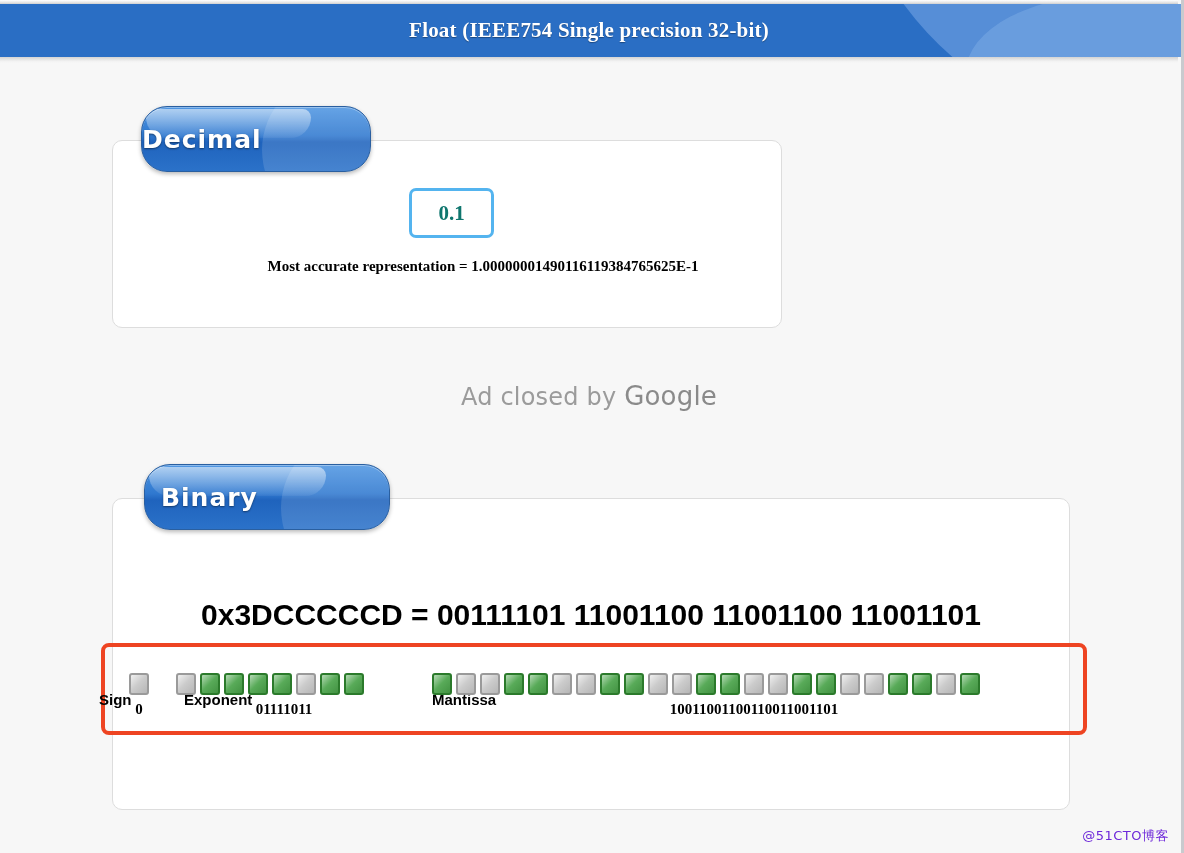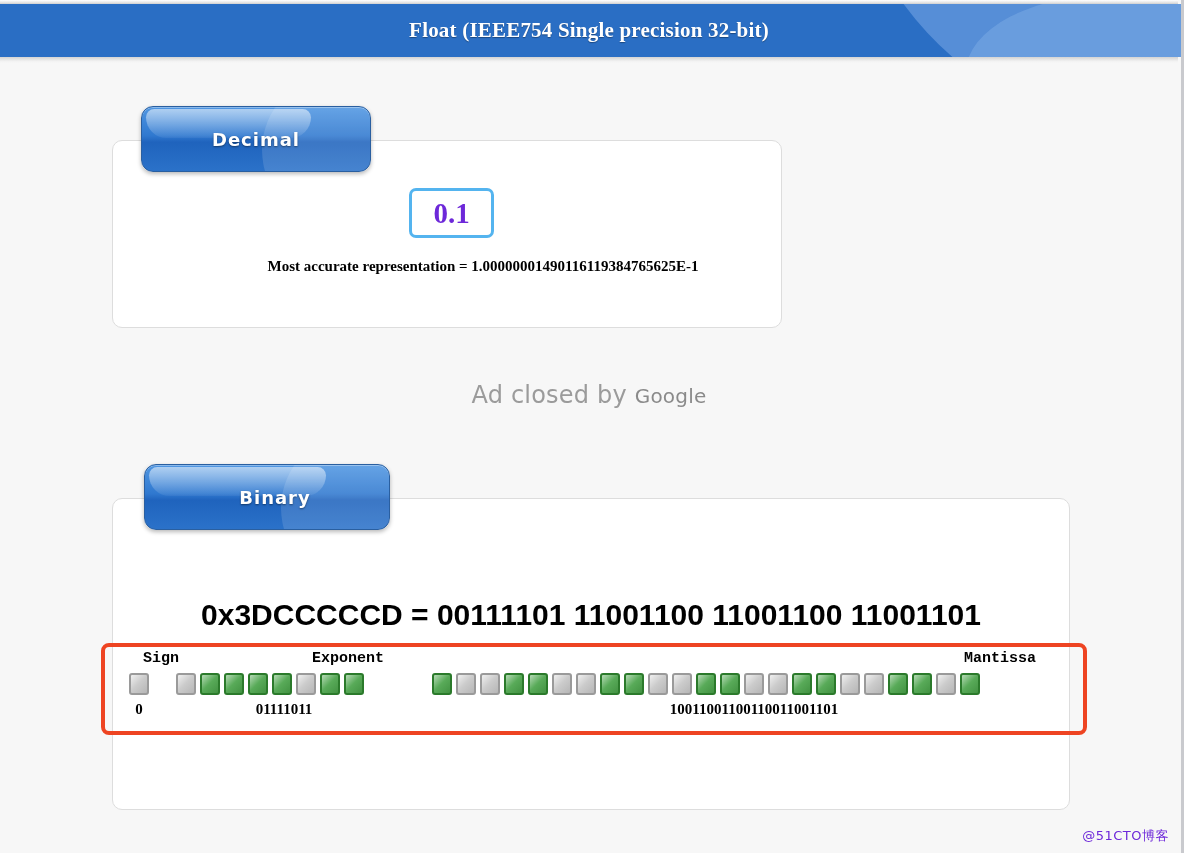--- a/index.html
+++ b/index.html
@@ -85,31 +85,31 @@
     position: absolute;
     background: #ffffff;
     border: 1px solid #dddddd;
     border-radius: 10px;
     box-sizing: border-box;
   }
 
   
   .tab-label {
     position: absolute;
-    border-radius: 12px;
+    border-radius: 26px;
     background: linear-gradient(to bottom, #4f96e2 0%, #2f78cf 45%, #1f63bd 55%, #2b72c9 100%);
     border: 1px solid #2a5fa0;
     box-shadow: 0 2px 4px rgba(0,0,0,.28), inset 0 1px 0 rgba(255,255,255,.35);
     color: #ffffff;
     font-family: "DejaVu Sans", sans-serif;
     font-weight: bold;
-    font-size: 18px;
+    font-size: 25px;
     display: flex;
     align-items: center;
-    justify-content: center;
+    justify-content: flex-start;
     letter-spacing: 1px;
     text-shadow: 0 1px 2px rgba(0,0,0,.45);
     overflow: hidden;
     z-index: 5;
   }
   .tab-label .gloss {
     position: absolute;
     left: 4px; top: 2px;
     right: 26%;
     height: 45%;
@@ -140,22 +140,22 @@
     background: #ffffff;
     box-sizing: border-box;
     display: flex;
     align-items: center;
     justify-content: center;
     z-index: 6;
   }
   #decimal-value {
     font-family: "Liberation Serif", serif;
     font-weight: bold;
-    font-size: 29px;
-    color: #6d28d9;
+    font-size: 21px;
+    color: #0f766e;
   }
   #decimal-note {
     position: absolute;
     left: 112px; top: 258px;
     width: 670px;
     text-align: center;
     font-family: "Liberation Serif", serif;
     font-weight: bold;
     font-size: 15px;
     color: #000000;
@@ -231,21 +231,21 @@
   #ad-notice {
     position: absolute;
     left: 0; top: 381px;
     width: 1178px;
     text-align: center;
     font-family: "DejaVu Sans", sans-serif;
     font-size: 24px;
     color: #9b9b9b;
     letter-spacing: .2px;
   }
-  #ad-notice .g { color: #8a8a8a; font-size: 20px; }
+  #ad-notice .g { color: #8a8a8a; font-size: 26px; }
 
   
   #binary-card { left: 112px; top: 498px; width: 958px; height: 312px; }
   #binary-tab  { left: 144px; top: 464px; width: 228px; height: 64px; padding-left: 16px; }
 
   #binary-hex-line {
     position: absolute;
     left: 112px; top: 598px;
     width: 958px;
     text-align: center;
@@ -264,27 +264,28 @@
     width: 986px; height: 92px;
     border: 4px solid #ee4422;
     border-radius: 8px;
     box-sizing: border-box;
     z-index: 7;
   }
 
   
   .field-title {
     position: absolute;
-    font-family: Liberation Mono, monospace;
+    font-family: Liberation Sans, sans-serif;
     font-weight: bold;
     font-size: 15px;
     color: #000000;
-    text-align: right;
+    text-align: left;
     z-index: 8;
     white-space: nowrap;
+    margin-top: 41px;
   }
   .field-bits {
     position: absolute;
     display: flex;
     z-index: 8;
   }
   .bit {
     width: 20px;
     height: 22px;
     margin-right: 4px;

